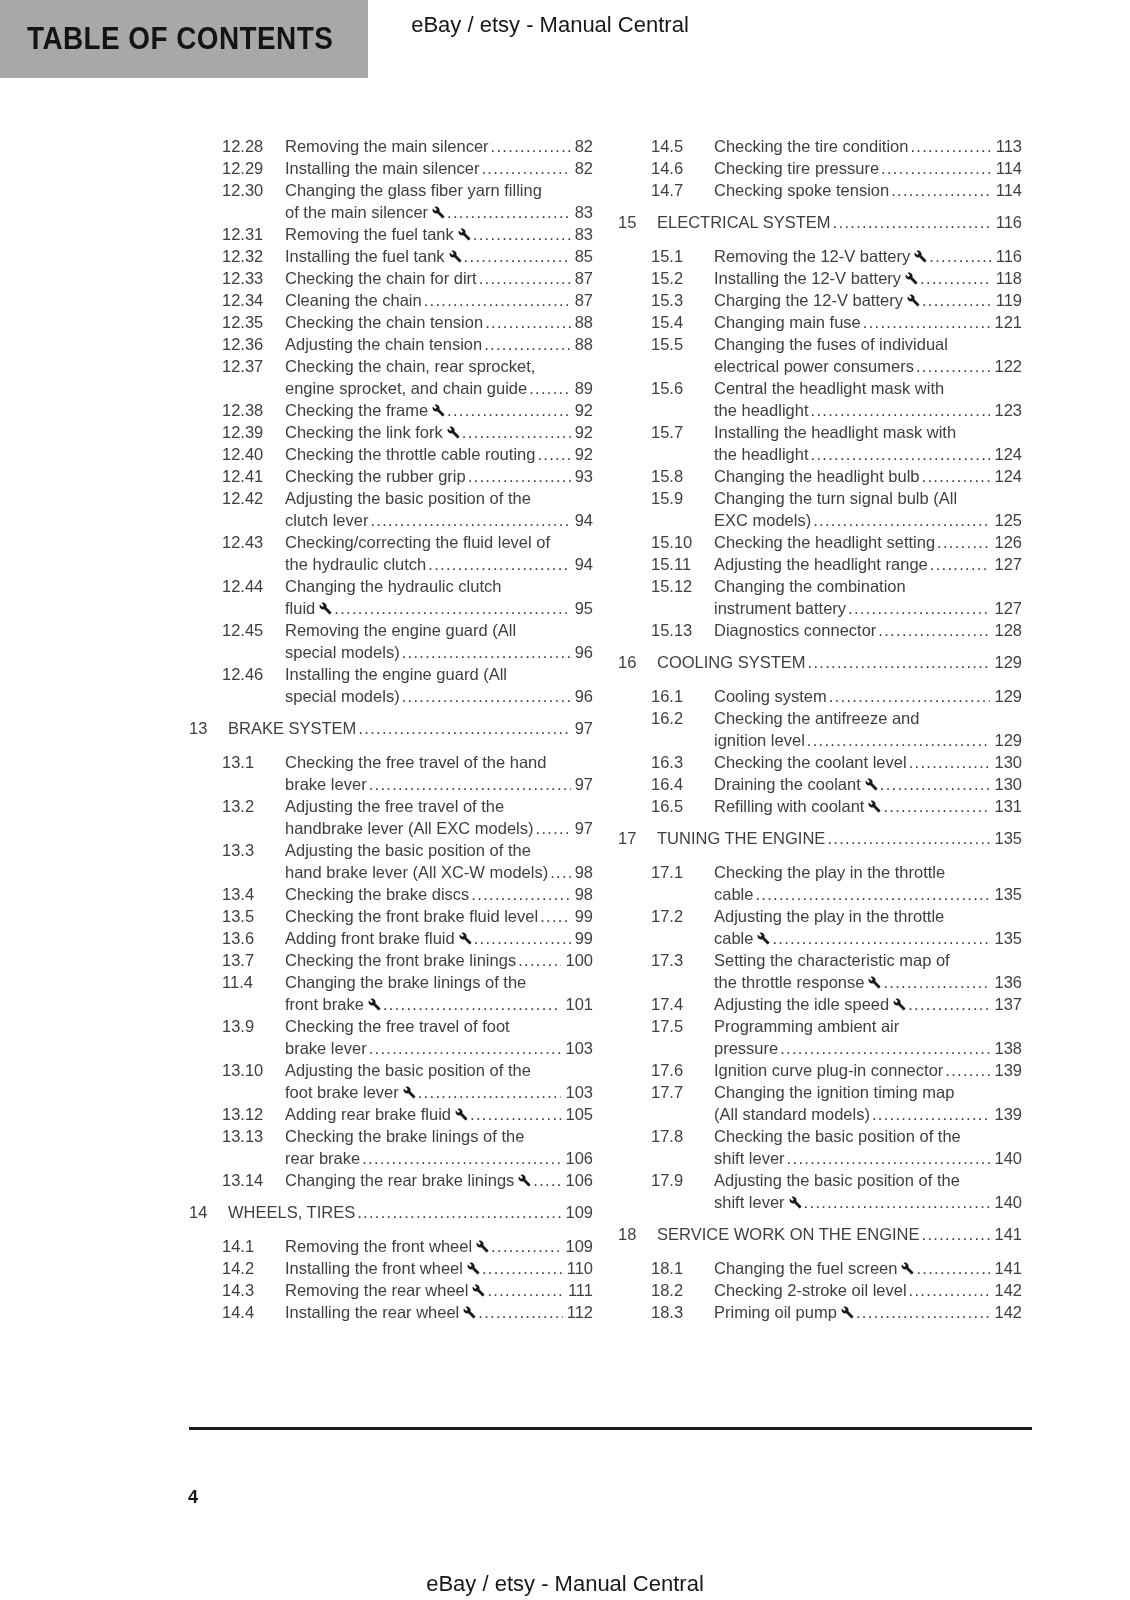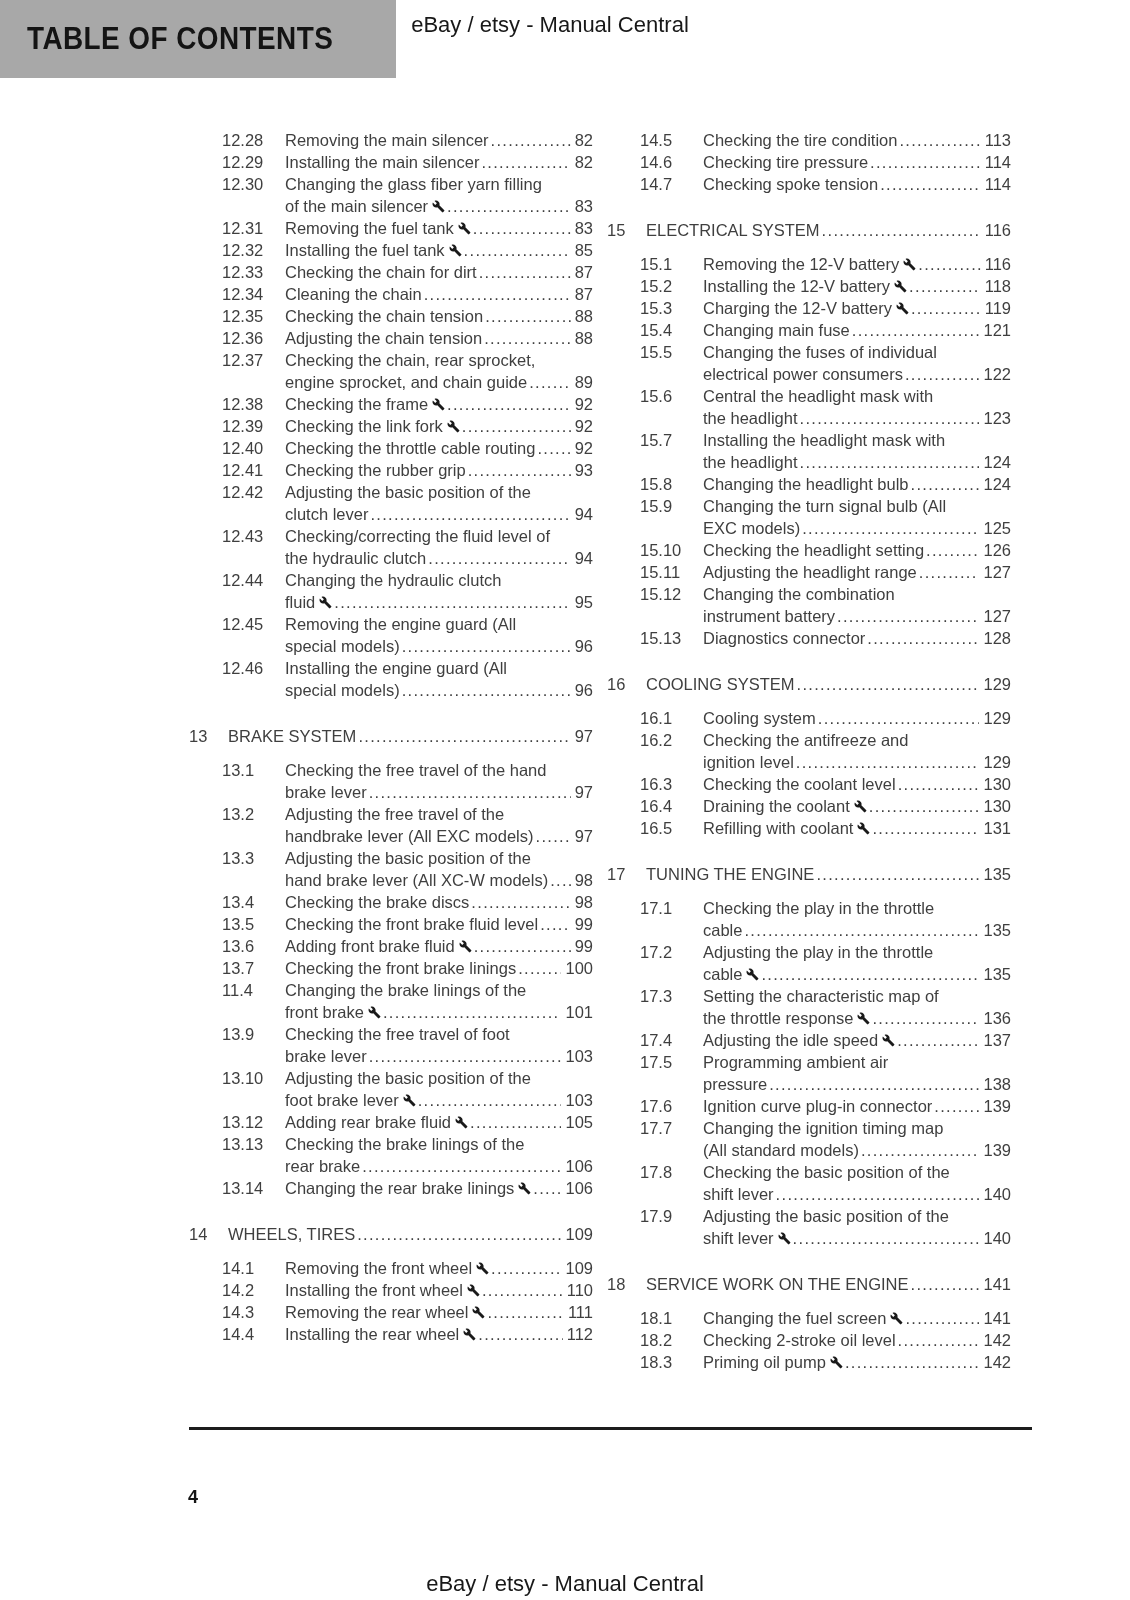--- a/index.html
+++ b/index.html
@@ -3,41 +3,41 @@
 <meta charset="utf-8">
 <style>
   html,body{margin:0;padding:0;}
   body{
     width:1130px;height:1600px;position:relative;background:#ffffff;
     font-family:"Liberation Sans",sans-serif;color:#3f3f3f;
     overflow:hidden;
   }
   
   .masthead{
-    position:absolute;left:0;top:0;width:396px;height:78px;
+    position:absolute;left:0;top:0;width:368px;height:78px;
     background:#a8a8a8;display:flex;align-items:center;
   }
   .masthead .ttl{
     margin-left:27px;font-size:31px;font-weight:700;color:#141414;
     letter-spacing:.5px;white-space:nowrap;
     transform:scaleX(.9);transform-origin:left center;
   }
   .doc-title-top{
     position:absolute;top:12px;left:0;width:1100px;text-align:center;
     font-size:22px;color:#181818;
   }
   
   .toc{
-    position:absolute;left:189px;top:129px;display:flex;gap:14px;
+    position:absolute;left:189px;top:135px;display:flex;gap:25px;
     font-size:16.5px;line-height:22px;
   }
   .col{width:404px;}
   .toc-entry{display:flex;}
   .item .num{margin-left:33px;width:63px;flex-shrink:0;}
-  .sec{margin:24px 0 12px 0;}
+  .sec{margin:10px 0 12px 0;}
   .sec .num{width:39px;flex-shrink:0;}
   .body{flex:1;min-width:0;}
   .cont{white-space:nowrap;}
   .last{display:flex;align-items:baseline;}
   .t{white-space:nowrap;}
   .dots{
     flex:1;overflow:hidden;white-space:nowrap;
     letter-spacing:1.3px;margin:0 4px 0 2px;
   }
   .dots::after{content:"....................................................................................................";}

